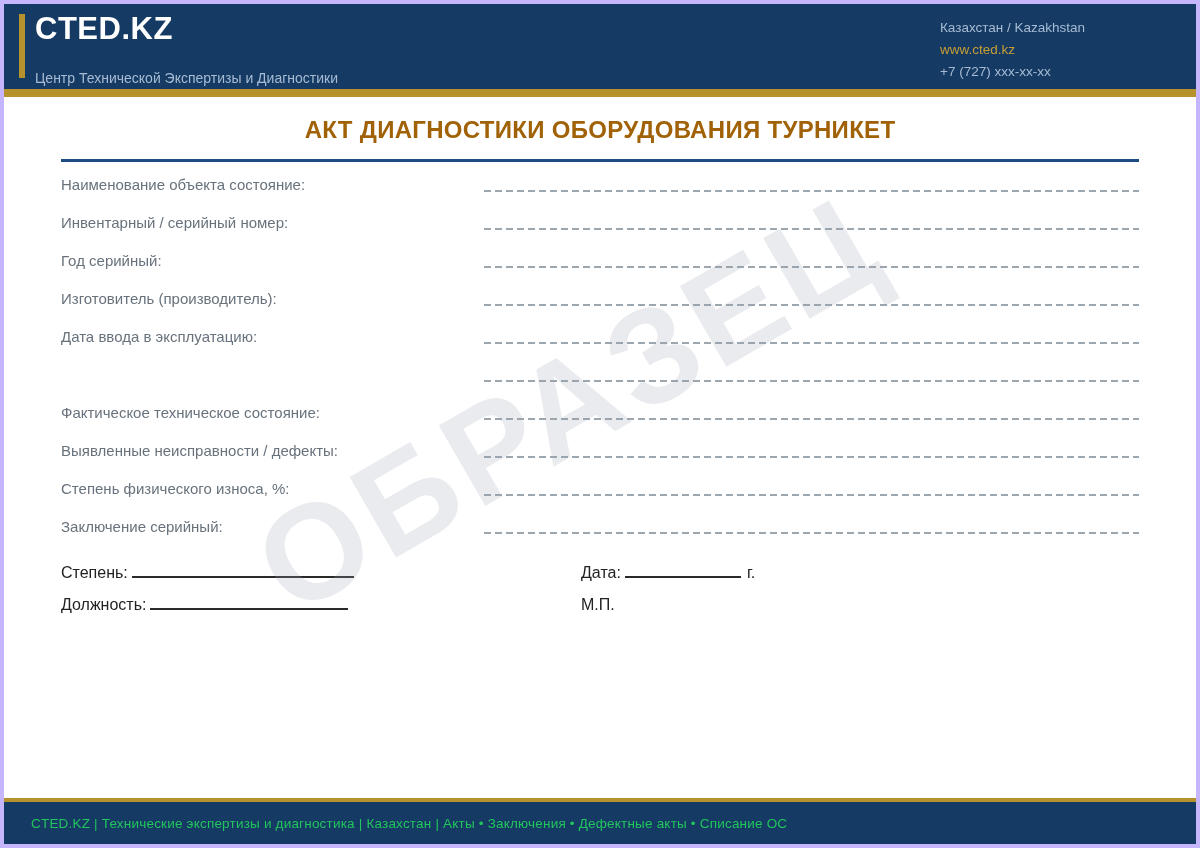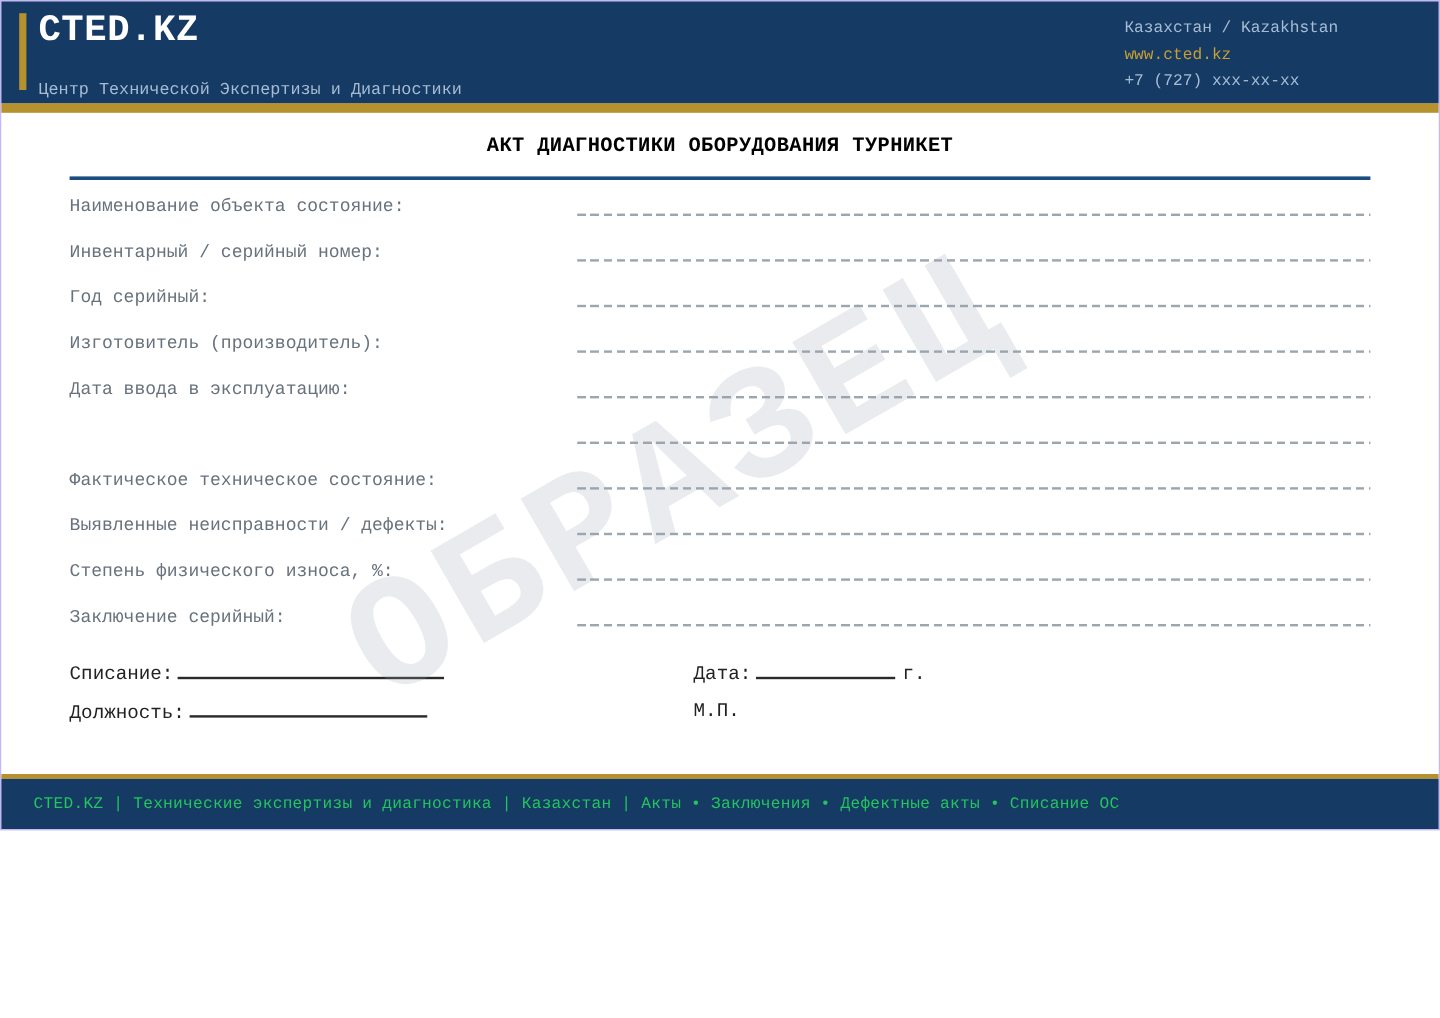--- a/index.html
+++ b/index.html
@@ -2,25 +2,24 @@
 <html><head>
 <meta charset="utf-8">
 <style>
   * { margin: 0; padding: 0; box-sizing: border-box; }
   html, body { width: 1200px; height: 848px; background: #ffffff; }
   body { font-family: "Liberation Sans", sans-serif; }
 
   .page {
     position: relative;
     width: 1200px;
-    height: 692px;
+    height: 848px;
     background: #ffffff;
-    border: 1px solid #c4b5fd;
+    border: 4px solid #c4b5fd;
     overflow: hidden;
-    font-family: Liberation Mono, monospace;
   }
 
   
   .header {
     position: relative;
     height: 85px;
     background: #153a63;
   }
   .accent-bar {
     position: absolute;
@@ -51,22 +50,22 @@
   .contact-block .site { color: #c79f35; cursor: pointer; }
 
   .gold-band { height: 8px; background: #b6922e; }
 
   
   .main { position: relative; }
 
   .doc-title {
     margin-top: 19px;
     text-align: center;
-    color: #000000;
-    font-size: 17px;
+    color: #a16207;
+    font-size: 24px;
     font-weight: 600;
     letter-spacing: 0.3px;
   }
   .title-rule {
     margin: 15px 57px 0 57px;
     height: 3px;
     background: #1c4d80;
   }
 
   .fields { margin-top: 13px; }
@@ -202,21 +201,21 @@
         <span class="field-blank"></span>
       </div>
       <div class="field-row">
         <span class="field-label">Заключение серийный:</span>
         <span class="field-blank"></span>
       </div>
     </div>
 
     <div class="sig-block">
       <div class="sig-row">
-        <span class="sig-left"><span>Списание:</span><span class="sig-line line-expert"></span></span>
+        <span class="sig-left"><span>Степень:</span><span class="sig-line line-expert"></span></span>
         <span class="sig-right"><span>Дата:</span><span class="sig-line line-date"></span><span>г.</span></span>
       </div>
       <div class="sig-row">
         <span class="sig-left"><span>Должность:</span><span class="sig-line line-position"></span></span>
         <span class="sig-right"><span>М.П.</span></span>
       </div>
     </div>
   </main>
 
   <div class="watermark">ОБРАЗЕЦ</div>

